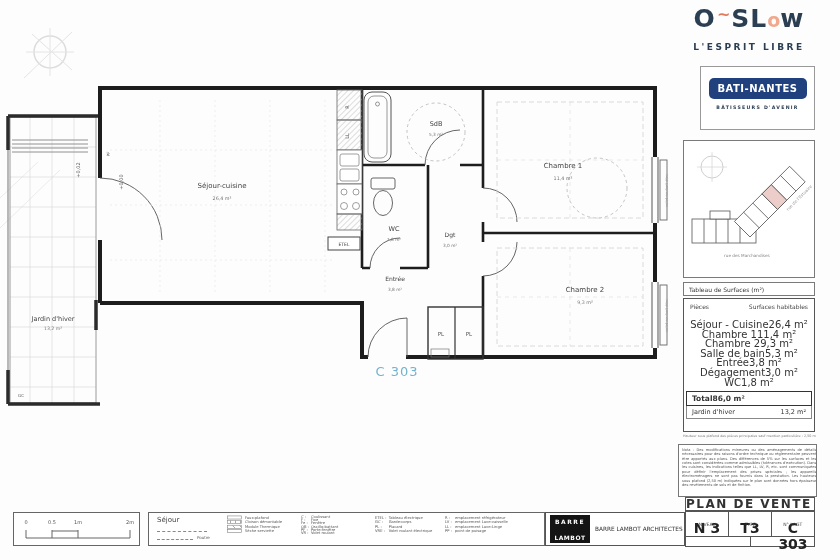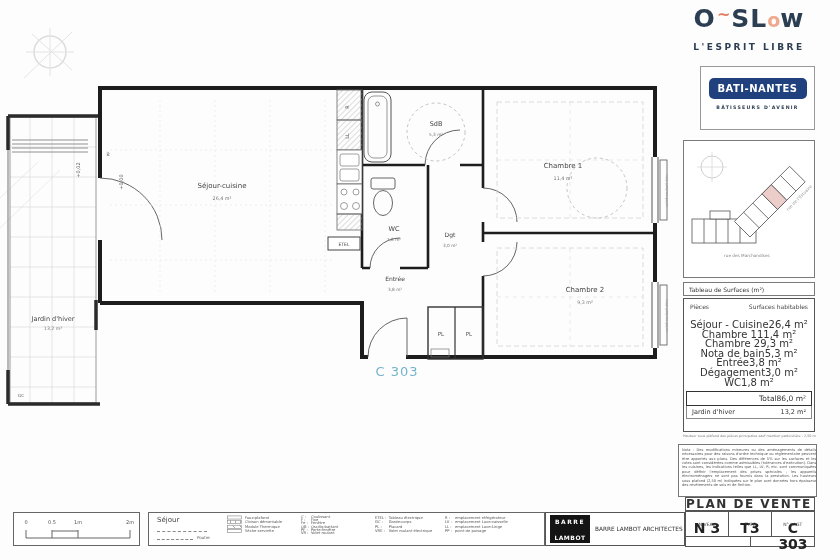--- a/index.html
+++ b/index.html
@@ -23,22 +23,22 @@
                font-size:6px;transform:scale(.78);transform-origin:50% 0;letter-spacing:1.6px;white-space:nowrap}
 
   
   .map-box{left:683px;top:140px;width:132px;height:138px}
   .tabtitle-box{left:683px;top:282px;width:132px;height:14px;font-size:6px;padding:3px 5px}
   .table-box{left:683px;top:298px;width:132px;height:134px;border-color:#555}
   .st-head{display:flex;justify-content:space-between;font-size:6px;color:#444;
            padding:4px 6px 2px;border-bottom:0}
   .st-rows{margin-top:8px}
   .st-row{display:flex;justify-content:center;font-size:10px;line-height:9.6px;padding:0 6px}
-  .st-total{border:1.5px solid #333;margin:4px 2px 0;display:flex;justify-content:flex-end;
-            font-size:7.5px;font-weight:normal;padding:2px 5px}
+  .st-total{border:1.5px solid #333;margin:4px 2px 0;display:flex;justify-content:flex-start;
+            font-size:7.5px;font-weight:bold;padding:2px 5px}
   .st-annex{border:1px solid #888;border-top:0;margin:0 2px;display:flex;justify-content:space-between;
             font-size:6.5px;padding:2px 5px}
   .footnote{position:absolute;left:683px;top:434px;width:230px;font-size:6px;color:#777;
             transform:scale(.56);transform-origin:0 0;white-space:nowrap}
   .nota-box{left:678px;top:444px;width:139px;height:53px;border-color:#777;overflow:hidden}
   .nota-txt{font-size:6px;line-height:1.22;text-align:justify;color:#555;width:224px;
             transform:scale(.6);transform-origin:0 0;padding:4px 5px}
 
   
   .heading-box{left:685px;top:497px;width:130px;height:14px;border-color:#555;
@@ -251,21 +251,21 @@
       </div>
     <div class="st-row">
         <span>Chambre 1</span>
         <span>11,4 m²</span>
       </div>
     <div class="st-row">
         <span>Chambre 2</span>
         <span>9,3 m²</span>
       </div>
     <div class="st-row">
-        <span>Nota de bain</span>
+        <span>Salle de bain</span>
         <span>5,3 m²</span>
       </div>
     <div class="st-row">
         <span>Entrée</span>
         <span>3,8 m²</span>
       </div>
     <div class="st-row">
         <span>Dégagement</span>
         <span>3,0 m²</span>
       </div>

